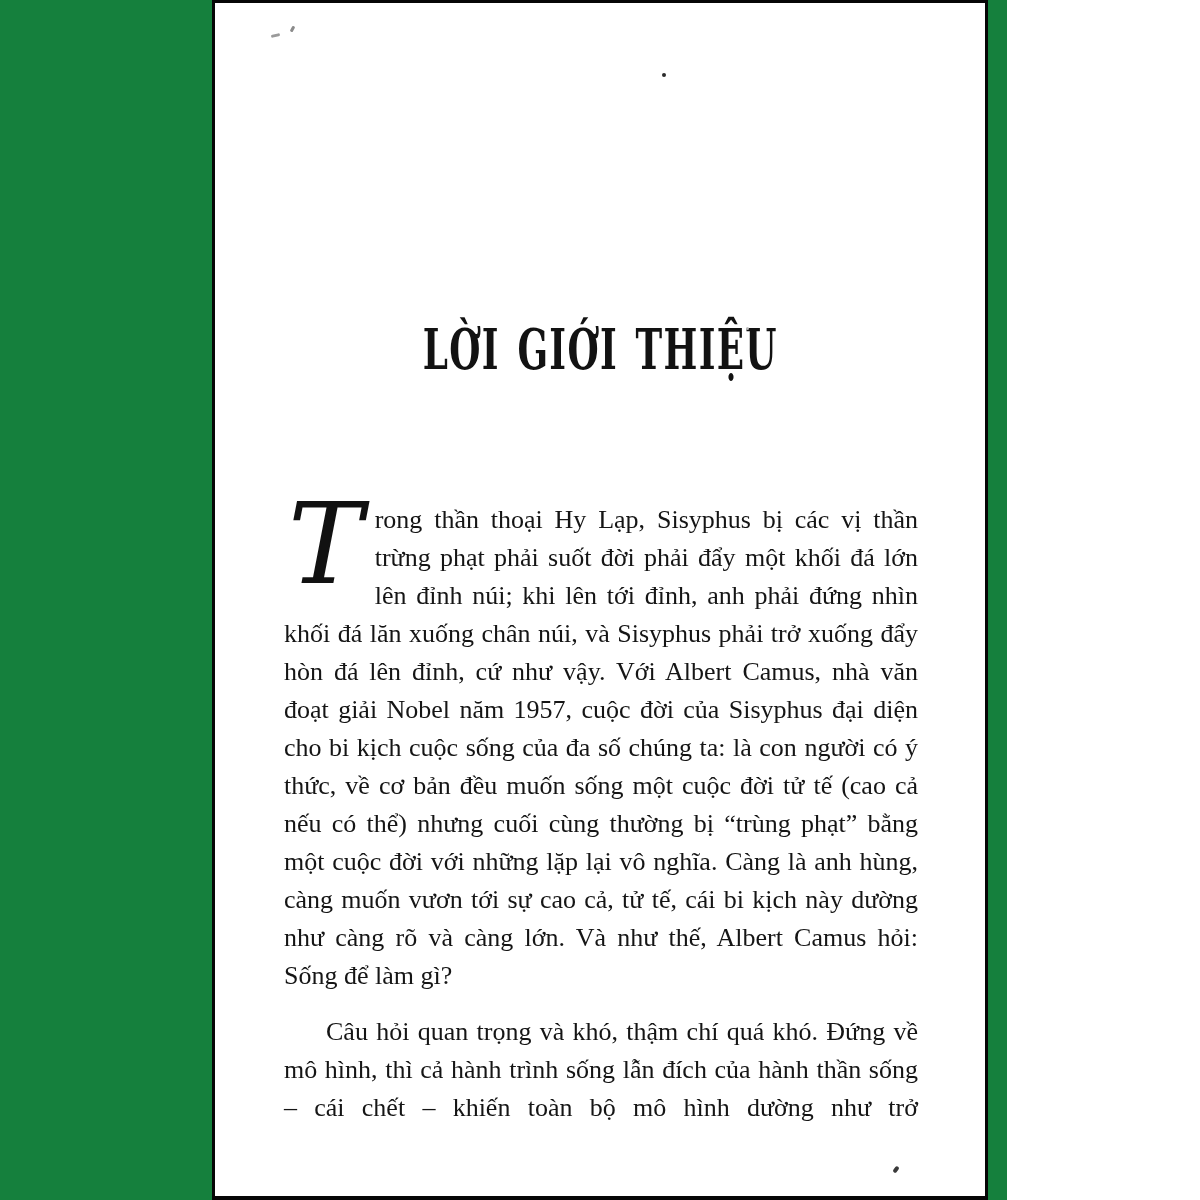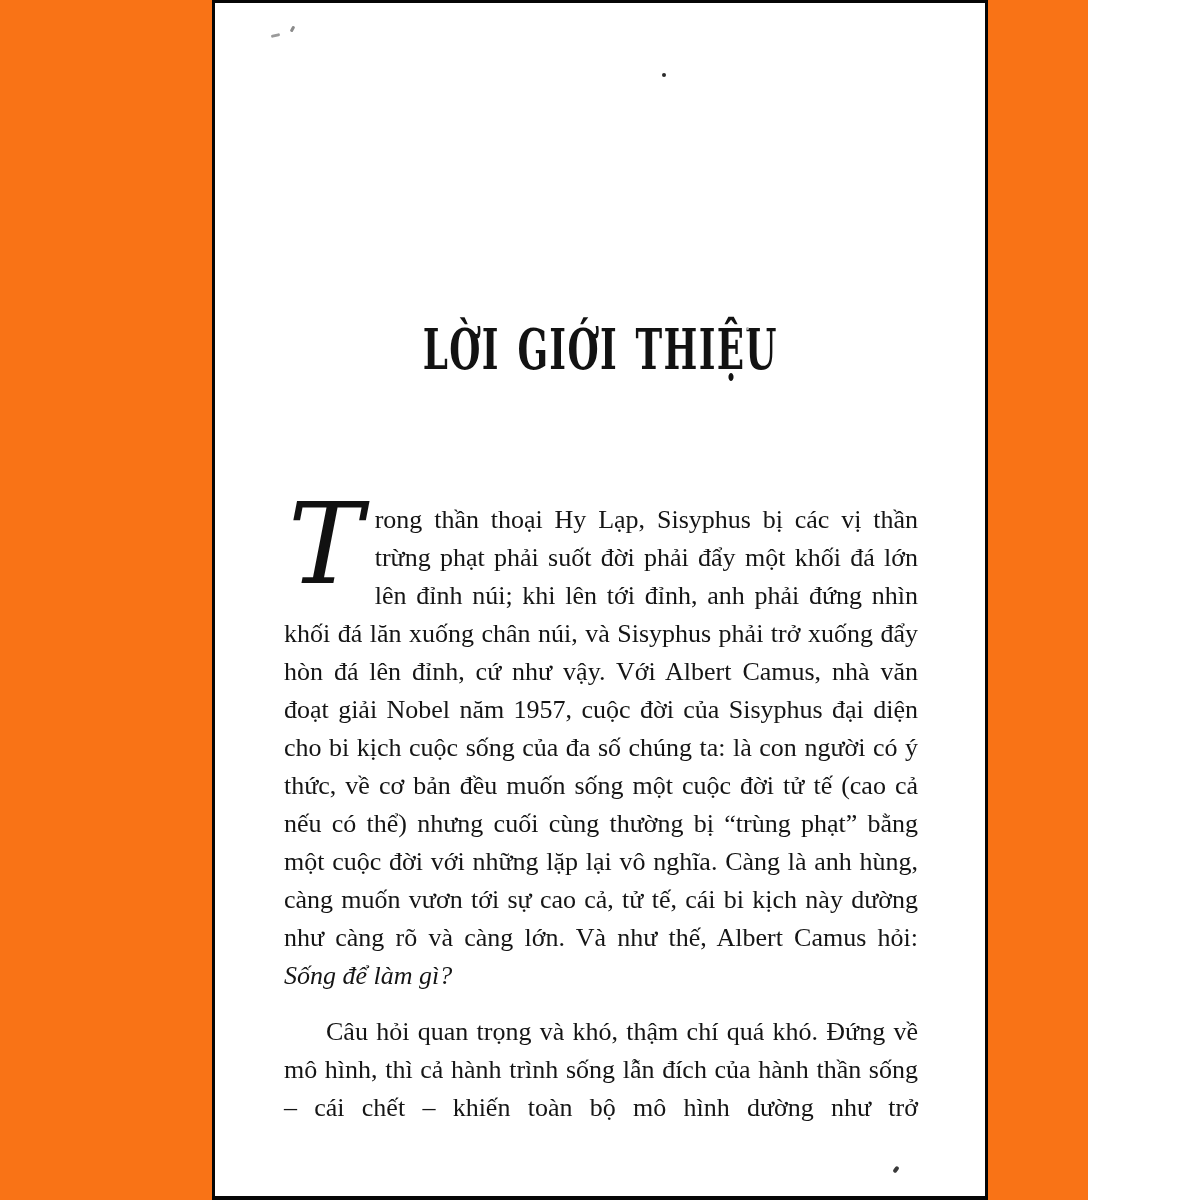--- a/index.html
+++ b/index.html
@@ -6,23 +6,23 @@
     margin: 0;
     padding: 0;
     width: 1200px;
     height: 1200px;
     background: #ffffff;
     font-family: "Liberation Serif", serif;
     overflow: hidden;
   }
   .stage {
     position: relative;
-    width: 1088px;
+    width: 1007px;
     height: 1200px;
-    background: #f97316;
+    background: #15803d;
   }
   
   .page {
     position: absolute;
     left: 212px;
     top: 0;
     width: 776px;
     height: 1200px;
     box-sizing: border-box;
     background: #ffffff;
@@ -74,21 +74,21 @@
     float: left;
     font-family: "DejaVu Serif", serif;
     font-style: italic;
     font-weight: 400;
     font-size: 112px;
     line-height: 82px;
     height: 82px;
     padding: 2px 12px 0 4px;
     color: #111111;
   }
-  .italic { font-style: italic; }
+  .italic { }
   .para2 {
     margin-top: 18px !important;
     text-indent: 42px;
     text-align-last: justify;
   }
   
   .speck {
     position: absolute;
     background: #333333;
     border-radius: 50%;

